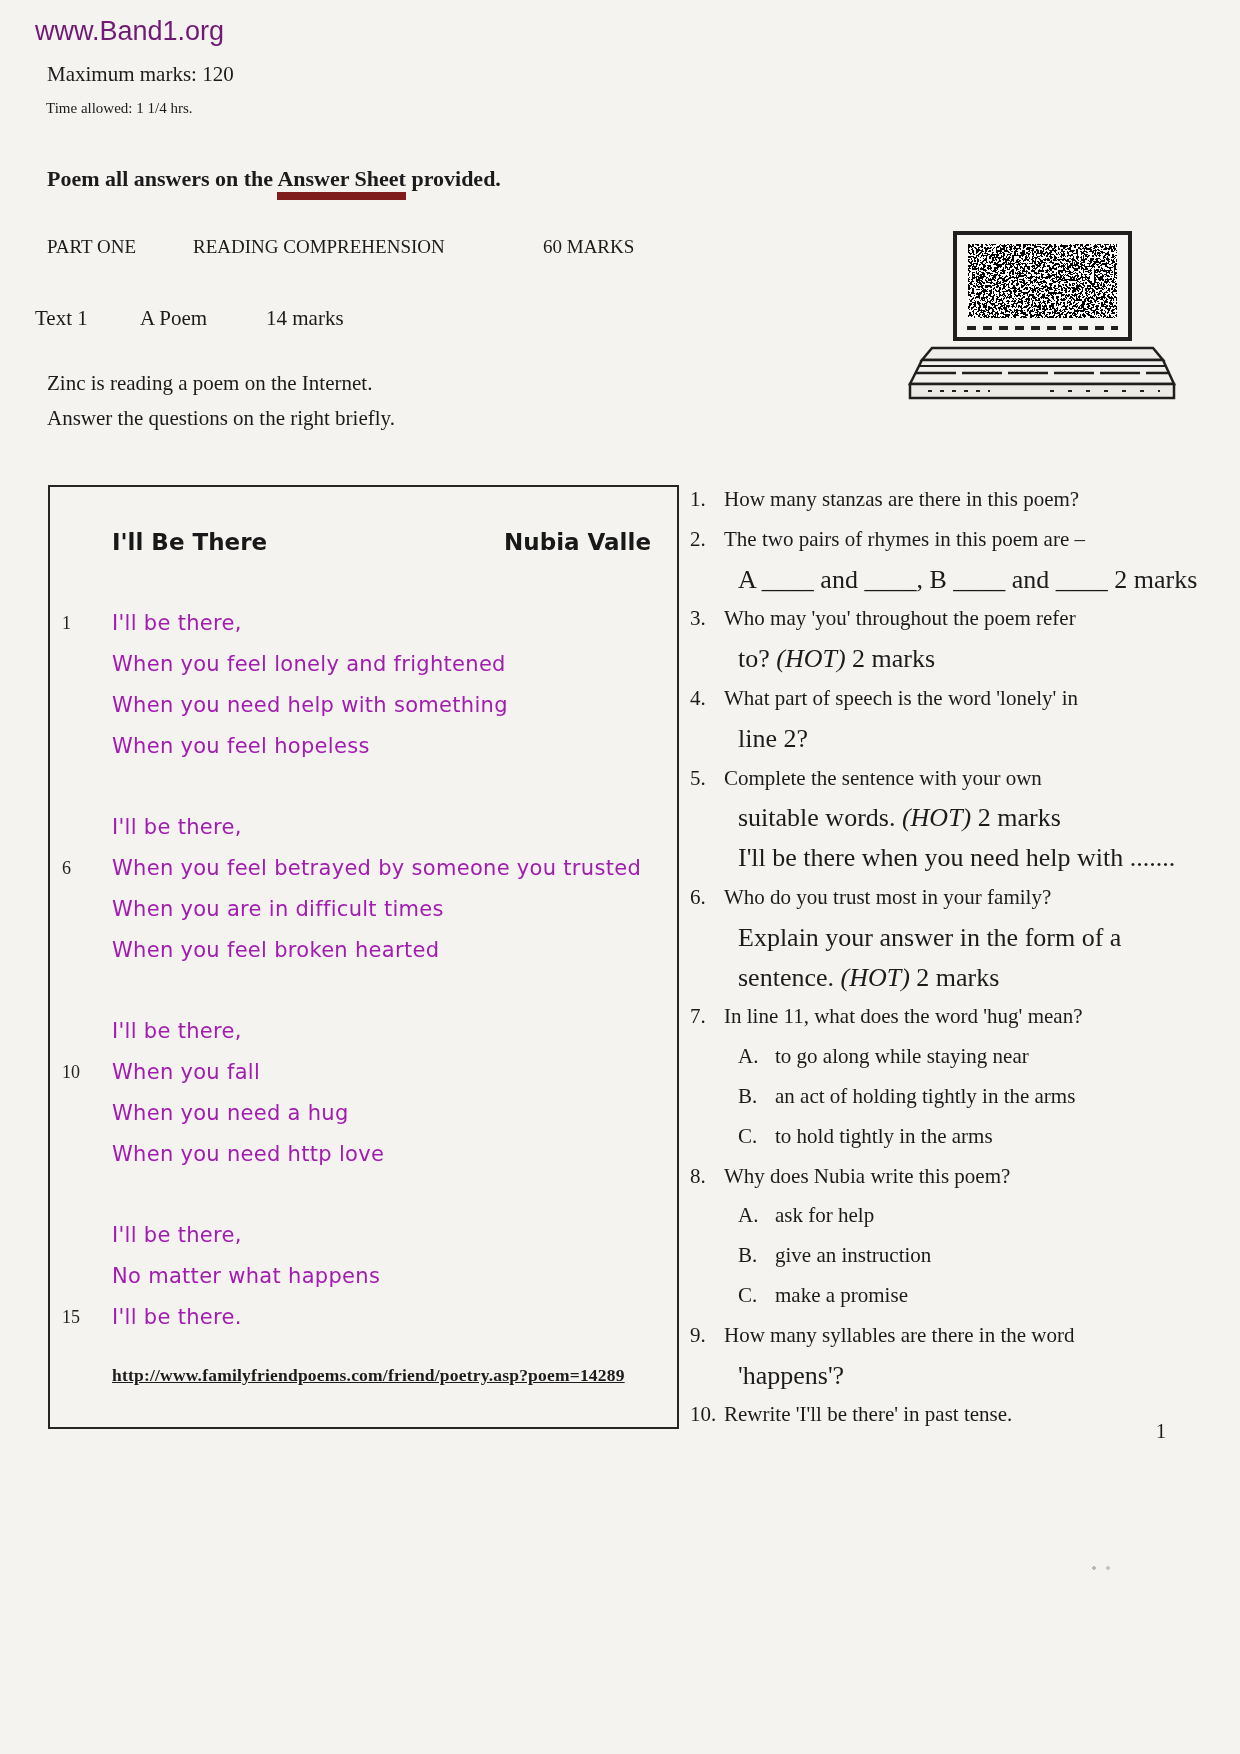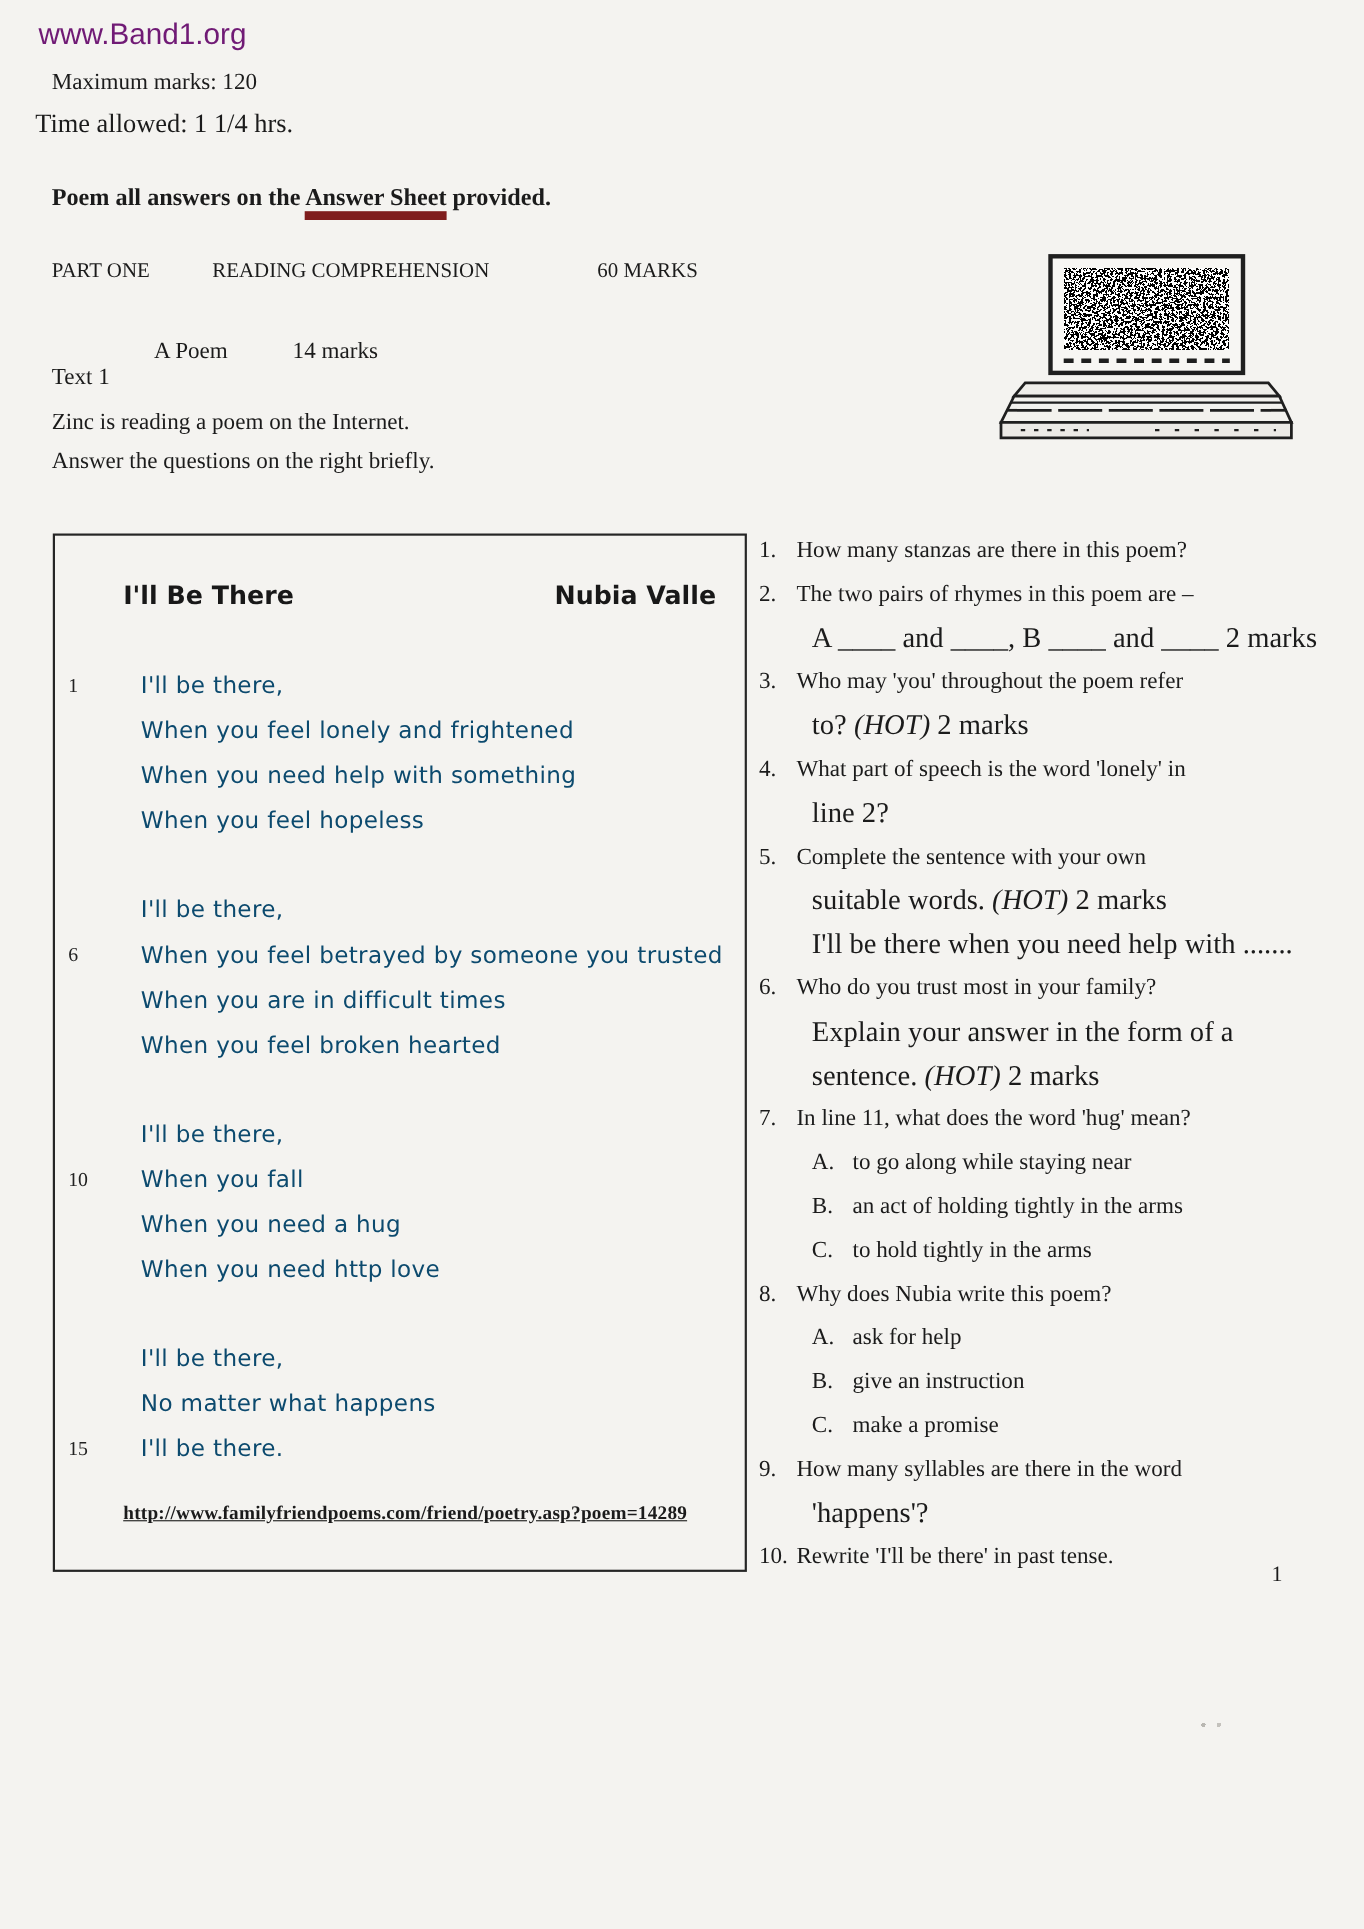--- a/index.html
+++ b/index.html
@@ -7,48 +7,48 @@
     width:1240px;height:1754px;position:relative;
     background:#f4f3f0;
     font-family:"Liberation Serif", serif;
     color:#1b1b1b;
     -webkit-font-smoothing:antialiased;
   }
   .abs{position:absolute;}
   
   .watermark{left:35px;top:16px;font-family:"Liberation Sans",sans-serif;font-size:27px;color:#701a75;}
   .maxmarks{left:47px;top:62px;font-size:21px;}
-  .timeallowed{left:32px;top:100px;font-size:24px;}
+  .timeallowed{left:46px;top:100px;font-size:15px;}
   .instruction{left:47px;top:166px;font-size:22px;font-weight:bold;}
   .instruction .ul{border-bottom:8px solid #7f1d1d;padding-bottom:1px;}
   .partrow span{position:absolute;top:236px;font-size:19px;font-weight:normal;white-space:nowrap;}
   .part-label{left:47px;}
   .part-title{left:193px;}
   .part-marks{left:543px;}
   .textrow span{position:absolute;top:306px;font-size:21px;white-space:nowrap;}
-  .text-label{left:47px;margin-top:24px;}
+  .text-label{left:35px;}
   .text-title{left:140px;}
   .text-marks{left:266px;}
   .intro1{left:47px;top:371px;font-size:21px;}
   .intro2{left:47px;top:406px;font-size:21px;}
   
   .poem-box{
     left:48px;top:485px;width:627px;height:940px;
     border:2px solid #252525;
     background:transparent;
   }
   .poem-title{position:absolute;left:62px;top:42px;font-family:"DejaVu Sans",sans-serif;font-size:23px;font-weight:bold;color:#181818;}
   .poem-author{position:absolute;right:26px;top:42px;font-family:"DejaVu Sans",sans-serif;font-size:23px;font-weight:bold;color:#181818;}
   .poem-lines{position:absolute;left:0;top:116px;right:6px;}
   .stanza{margin-top:40px;}
   .stanza:first-child{margin-top:0;}
   .pline{display:flex;height:41px;line-height:41px;}
   .pnum{width:62px;flex-shrink:0;text-align:left;padding-left:12px;box-sizing:border-box;
         font-family:"Liberation Serif",serif;font-size:18px;color:#222;}
-  .ptext{font-family:"DejaVu Sans",sans-serif;font-size:21px;letter-spacing:0.3px;color:#0c4a6e;white-space:nowrap;margin-left:16px;}
+  .ptext{font-family:"DejaVu Sans",sans-serif;font-size:21px;letter-spacing:0.3px;color:#a21caf;white-space:nowrap;}
   .poem-url{position:absolute;left:62px;top:878px;font-size:17.5px;letter-spacing:0.2px;
         text-decoration:underline;color:#1b1b1b;font-weight:bold;}
   
   .questions{left:690px;top:480px;width:515px;}
   .qrow{display:flex;line-height:39.8px;font-size:21px;white-space:nowrap;}
   .qnum{width:34px;flex-shrink:0;}
   .qcont{padding-left:48px;line-height:39.8px;font-size:26px;white-space:nowrap;}
   .qopt{padding-left:48px;display:flex;line-height:39.8px;font-size:21px;white-space:nowrap;}
   .optletter{width:37px;flex-shrink:0;}
   .hot{font-style:italic;}

